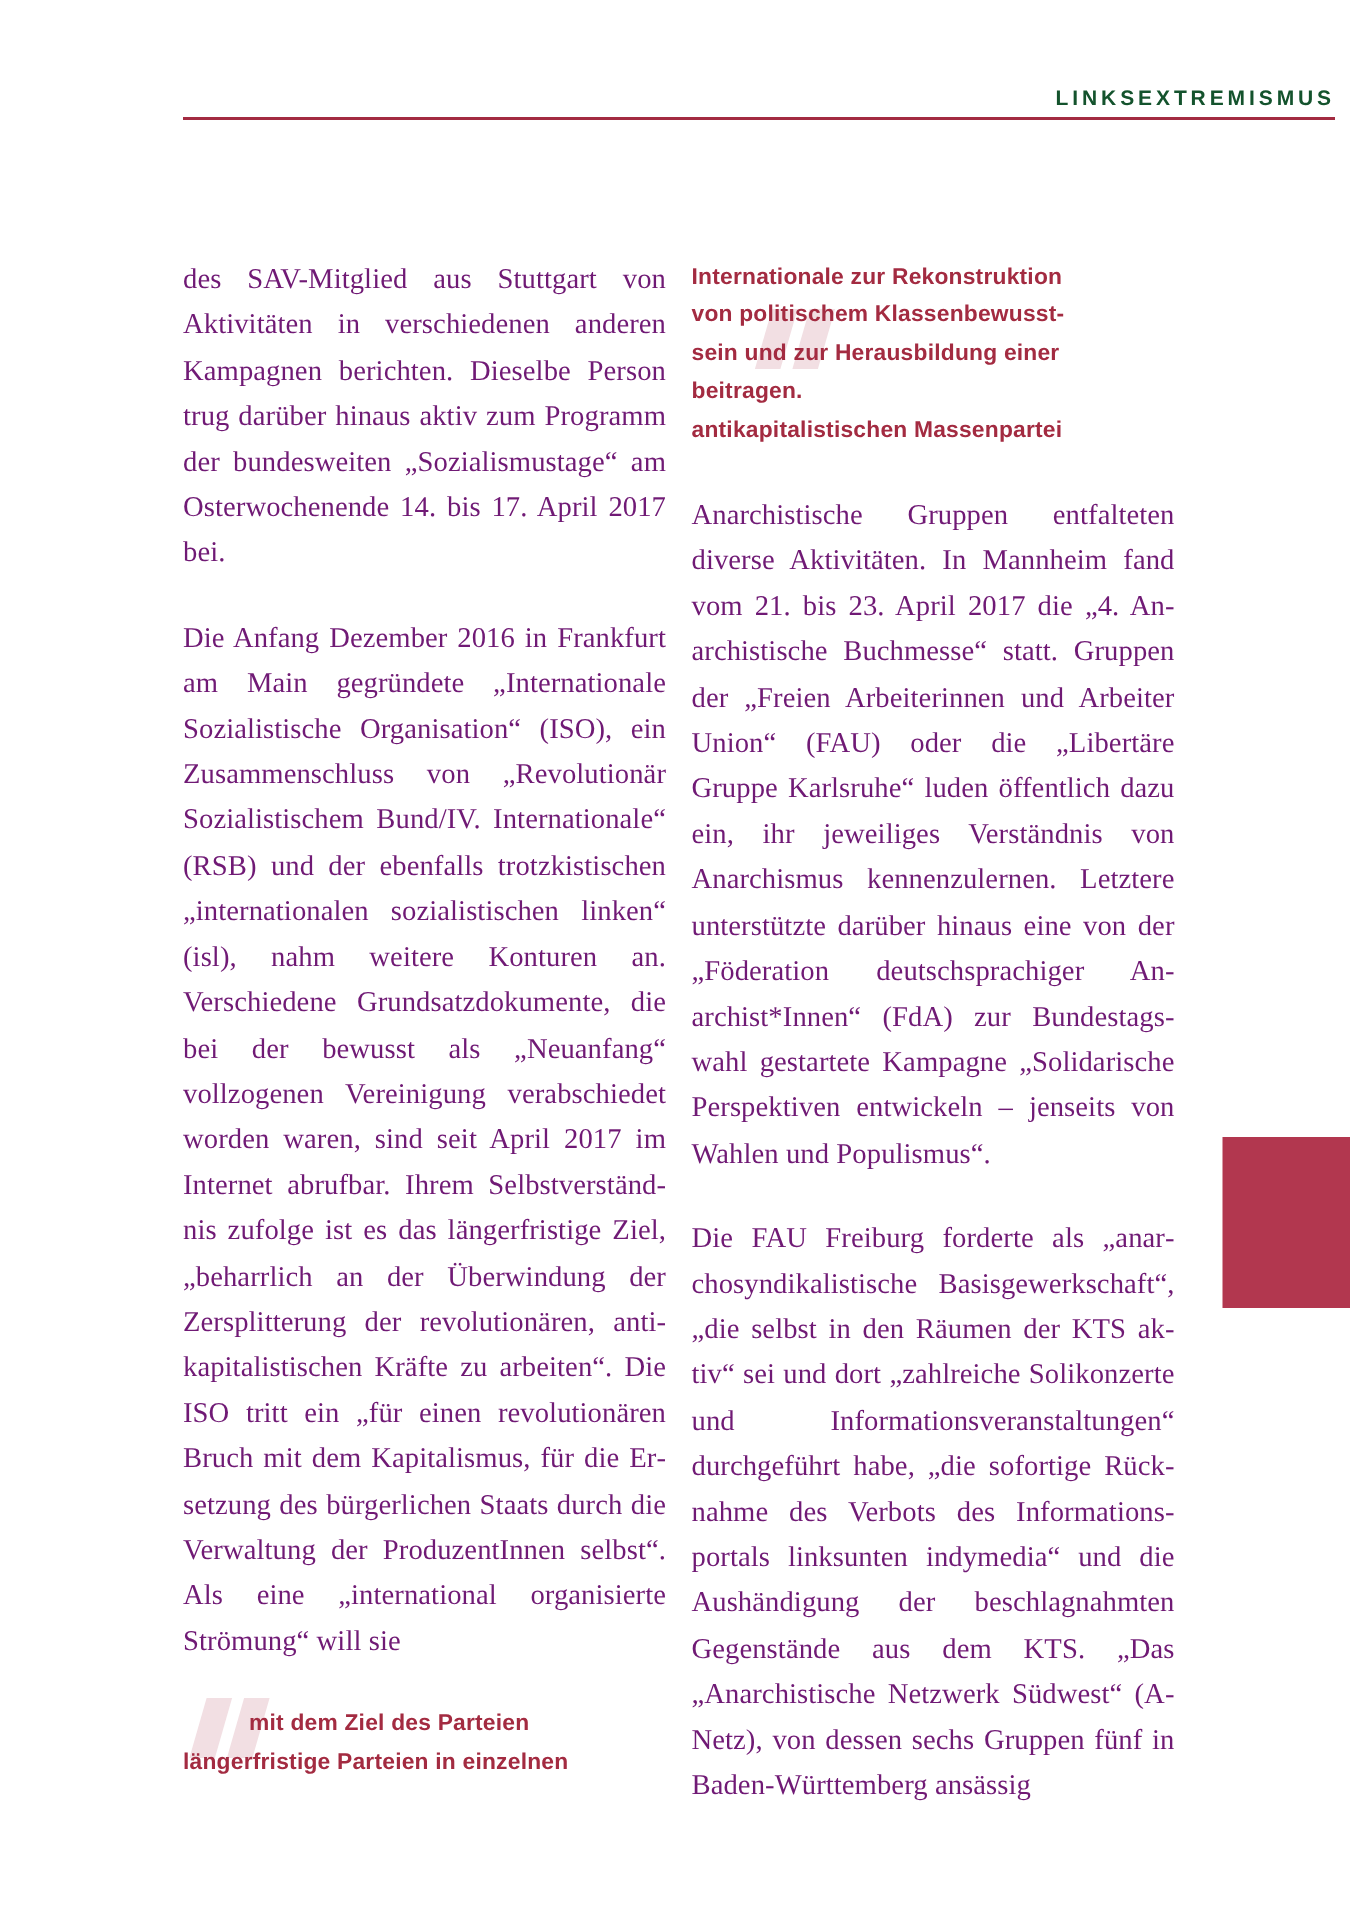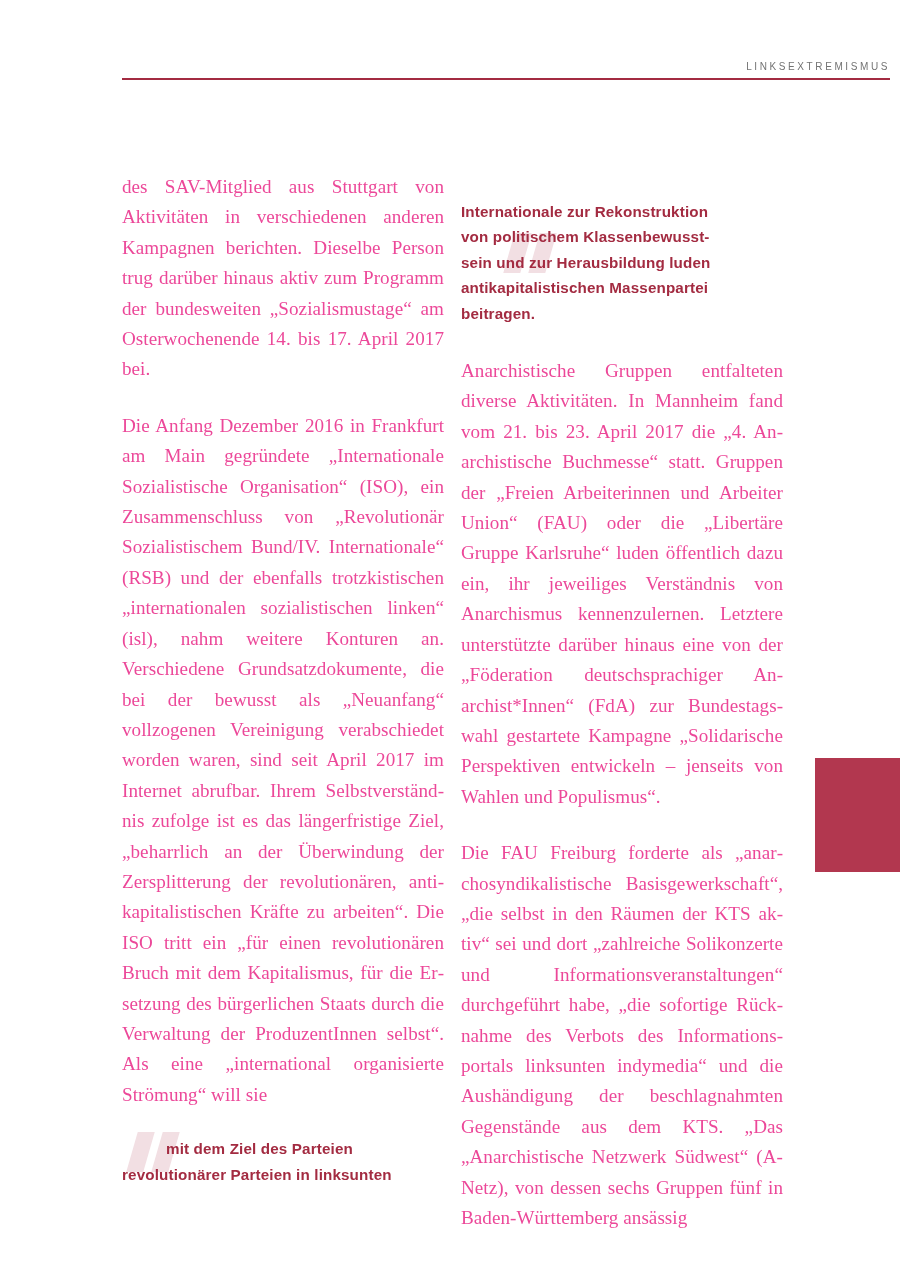--- a/index.html
+++ b/index.html
@@ -27,24 +27,24 @@
   .running-head {
     position: absolute;
     left: 122px;
     top: 56px;
     width: 768px;
     height: 24px;
     text-align: right;
   }
   .running-head-text {
     font-family: "Liberation Sans", sans-serif;
-    font-weight: normal;
-    font-size: 10px;
+    font-weight: bold;
+    font-size: 14px;
     letter-spacing: 2.6px;
-    color: #737373;
+    color: #14532d;
     line-height: 18px;
     display: inline-block;
   }
   .head-rule {
     position: absolute;
     left: 122px;
     top: 78px;
     width: 768px;
     height: 2px;
     background: #a32b41;
@@ -71,39 +71,38 @@
 
   
   p.body {
     margin: 0 0 26px 0;
     font-family: "Liberation Serif", serif;
     font-size: 19.1px;
     line-height: 30.4px;
     text-align: justify;
     text-justify: inter-word;
     letter-spacing: 0.05px;
-    color: #ec4899;
+    color: #701a75;
     hyphens: manual;
   }
   p.body:last-child { margin-bottom: 12px; }
   p.body.nolast {
     text-align-last: left;
   }
 
   
   .pullquote {
     position: relative;
     font-family: "Liberation Sans", sans-serif;
     font-weight: bold;
     font-size: 15.2px;
     line-height: 25.4px;
     color: #a32b41;
     letter-spacing: 0.15px;
     text-align: left;
-    margin-top: 27px;
   }
   .pullquote .qtext {
     position: relative;
     z-index: 2;
   }
   
   .quote-mark {
     position: absolute;
     z-index: 1;
     pointer-events: none;
@@ -170,37 +169,37 @@
     <p class="body">des SAV-Mitglied aus Stuttgart von Aktivitäten in verschiedenen anderen Kampagnen berichten. Dieselbe Person trug darüber hinaus aktiv zum Pro­gramm der bundesweiten „Sozialismus­tage“ am Osterwochenende 14. bis 17. April 2017 bei.</p>
 
     <p class="body nolast">Die Anfang Dezember 2016 in Frankfurt am Main gegründete „Internationale Sozialistische Organisation“ (ISO), ein Zusammenschluss von „Revolutionär Sozialistischem Bund/IV. Internatio­nale“ (RSB) und der ebenfalls trotzkis­tischen „internationalen sozialistischen linken“ (isl), nahm weitere Konturen an. Verschiedene Grundsatzdokumente, die bei der bewusst als „Neuanfang“ vollzogenen Vereinigung verabschiedet worden waren, sind seit April 2017 im Internet abrufbar. Ihrem Selbstverständ­nis zufolge ist es das längerfristige Ziel, „beharrlich an der Überwindung der Zersplitterung der revolutionären, anti­kapitalistischen Kräfte zu arbeiten“. Die ISO tritt ein „für einen revolutionären Bruch mit dem Kapitalismus, für die Er­setzung des bürgerlichen Staats durch die Verwaltung der ProduzentInnen selbst“. Als eine „international organi­sierte Strömung“ will sie</p>
 
     <div class="pullquote pq-left">
       <div class="quote-mark">
         <span class="s1"></span>
           <span class="s2"></span>
       </div>
       <span class="qtext indent-first">mit dem Ziel des Parteien</span>
-      <span class="qtext">revolutionärer Parteien in linksunten</span>
+      <span class="qtext">längerfristige Parteien in einzelnen</span>
     </div>
 
   </div>
 
   <div class="col col-right">
 
     <div class="pullquote pq-right pullquote-right">
       <div class="quote-mark">
         <span class="s1"></span>
           <span class="s2"></span>
       </div>
       <span class="qtext" style="display:block">Internationale zur Rekonstruktion</span>
       <span class="qtext" style="display:block">von politischem Klassenbewusst-</span>
-      <span class="qtext" style="display:block">sein und zur Herausbildung luden</span>
+      <span class="qtext" style="display:block">sein und zur Herausbildung einer</span>
+      <span class="qtext" style="display:block">beitragen.</span>
       <span class="qtext" style="display:block">antikapitalistischen Massenpartei</span>
-      <span class="qtext" style="display:block">beitragen.</span>
     </div>
 
     <p class="body">Anarchistische Gruppen entfalteten diverse Aktivitäten. In Mannheim fand vom 21. bis 23. April 2017 die „4. An­archistische Buchmesse“ statt. Gruppen der „Freien Arbeiterinnen und Arbei­ter Union“ (FAU) oder die „Libertäre Gruppe Karlsruhe“ luden öffentlich dazu ein, ihr jeweiliges Verständnis von Anarchismus kennenzulernen. Letztere unterstützte darüber hinaus eine von der „Föderation deutschsprachiger An­archist*Innen“ (FdA) zur Bundestags­wahl gestartete Kampagne „Solidarische Perspektiven entwickeln – jenseits von Wahlen und Populismus“.</p>
 
     <p class="body nolast">Die FAU Freiburg forderte als „anar­chosyndikalistische Basisgewerkschaft“, „die selbst in den Räumen der KTS ak­tiv“ sei und dort „zahlreiche Solikon­zerte und Informationsveranstaltungen“ durchgeführt habe, „die sofortige Rück­nahme des Verbots des Informations­portals linksunten indymedia“ und die Aushändigung der beschlagnahmten Gegenstände aus dem KTS. „Das „Anarchistische Netzwerk Südwest“ (A-Netz), von dessen sechs Gruppen fünf in Baden-Württemberg ansässig</p>
 
   </div>
 
 
 </div>

